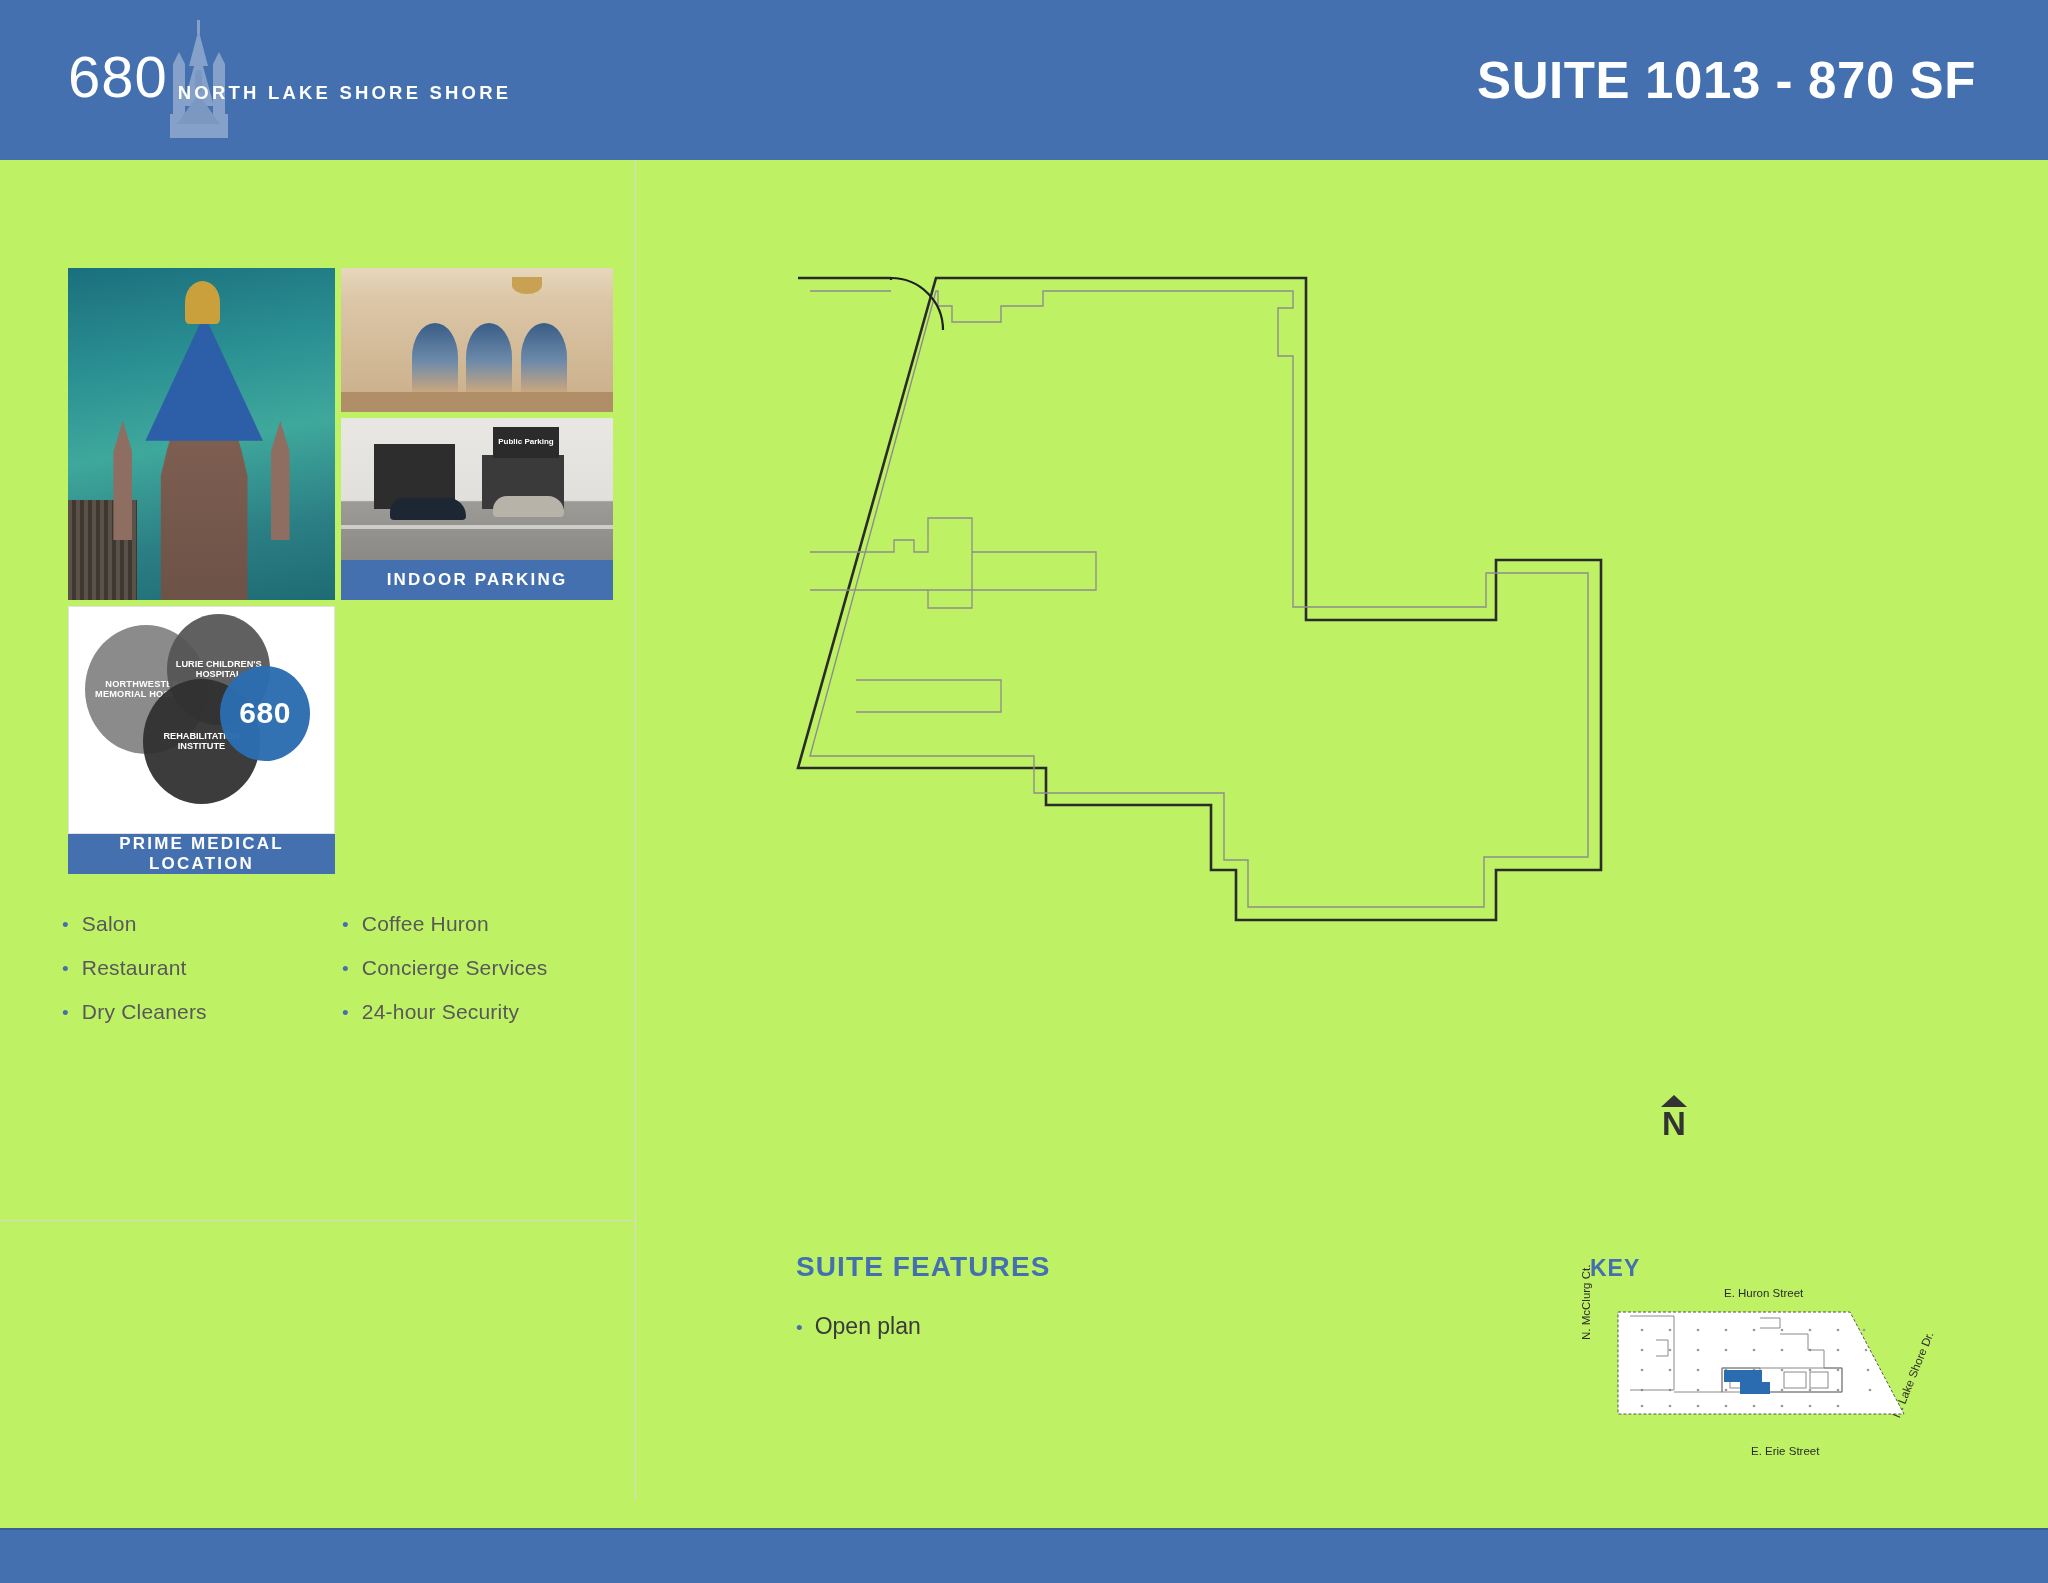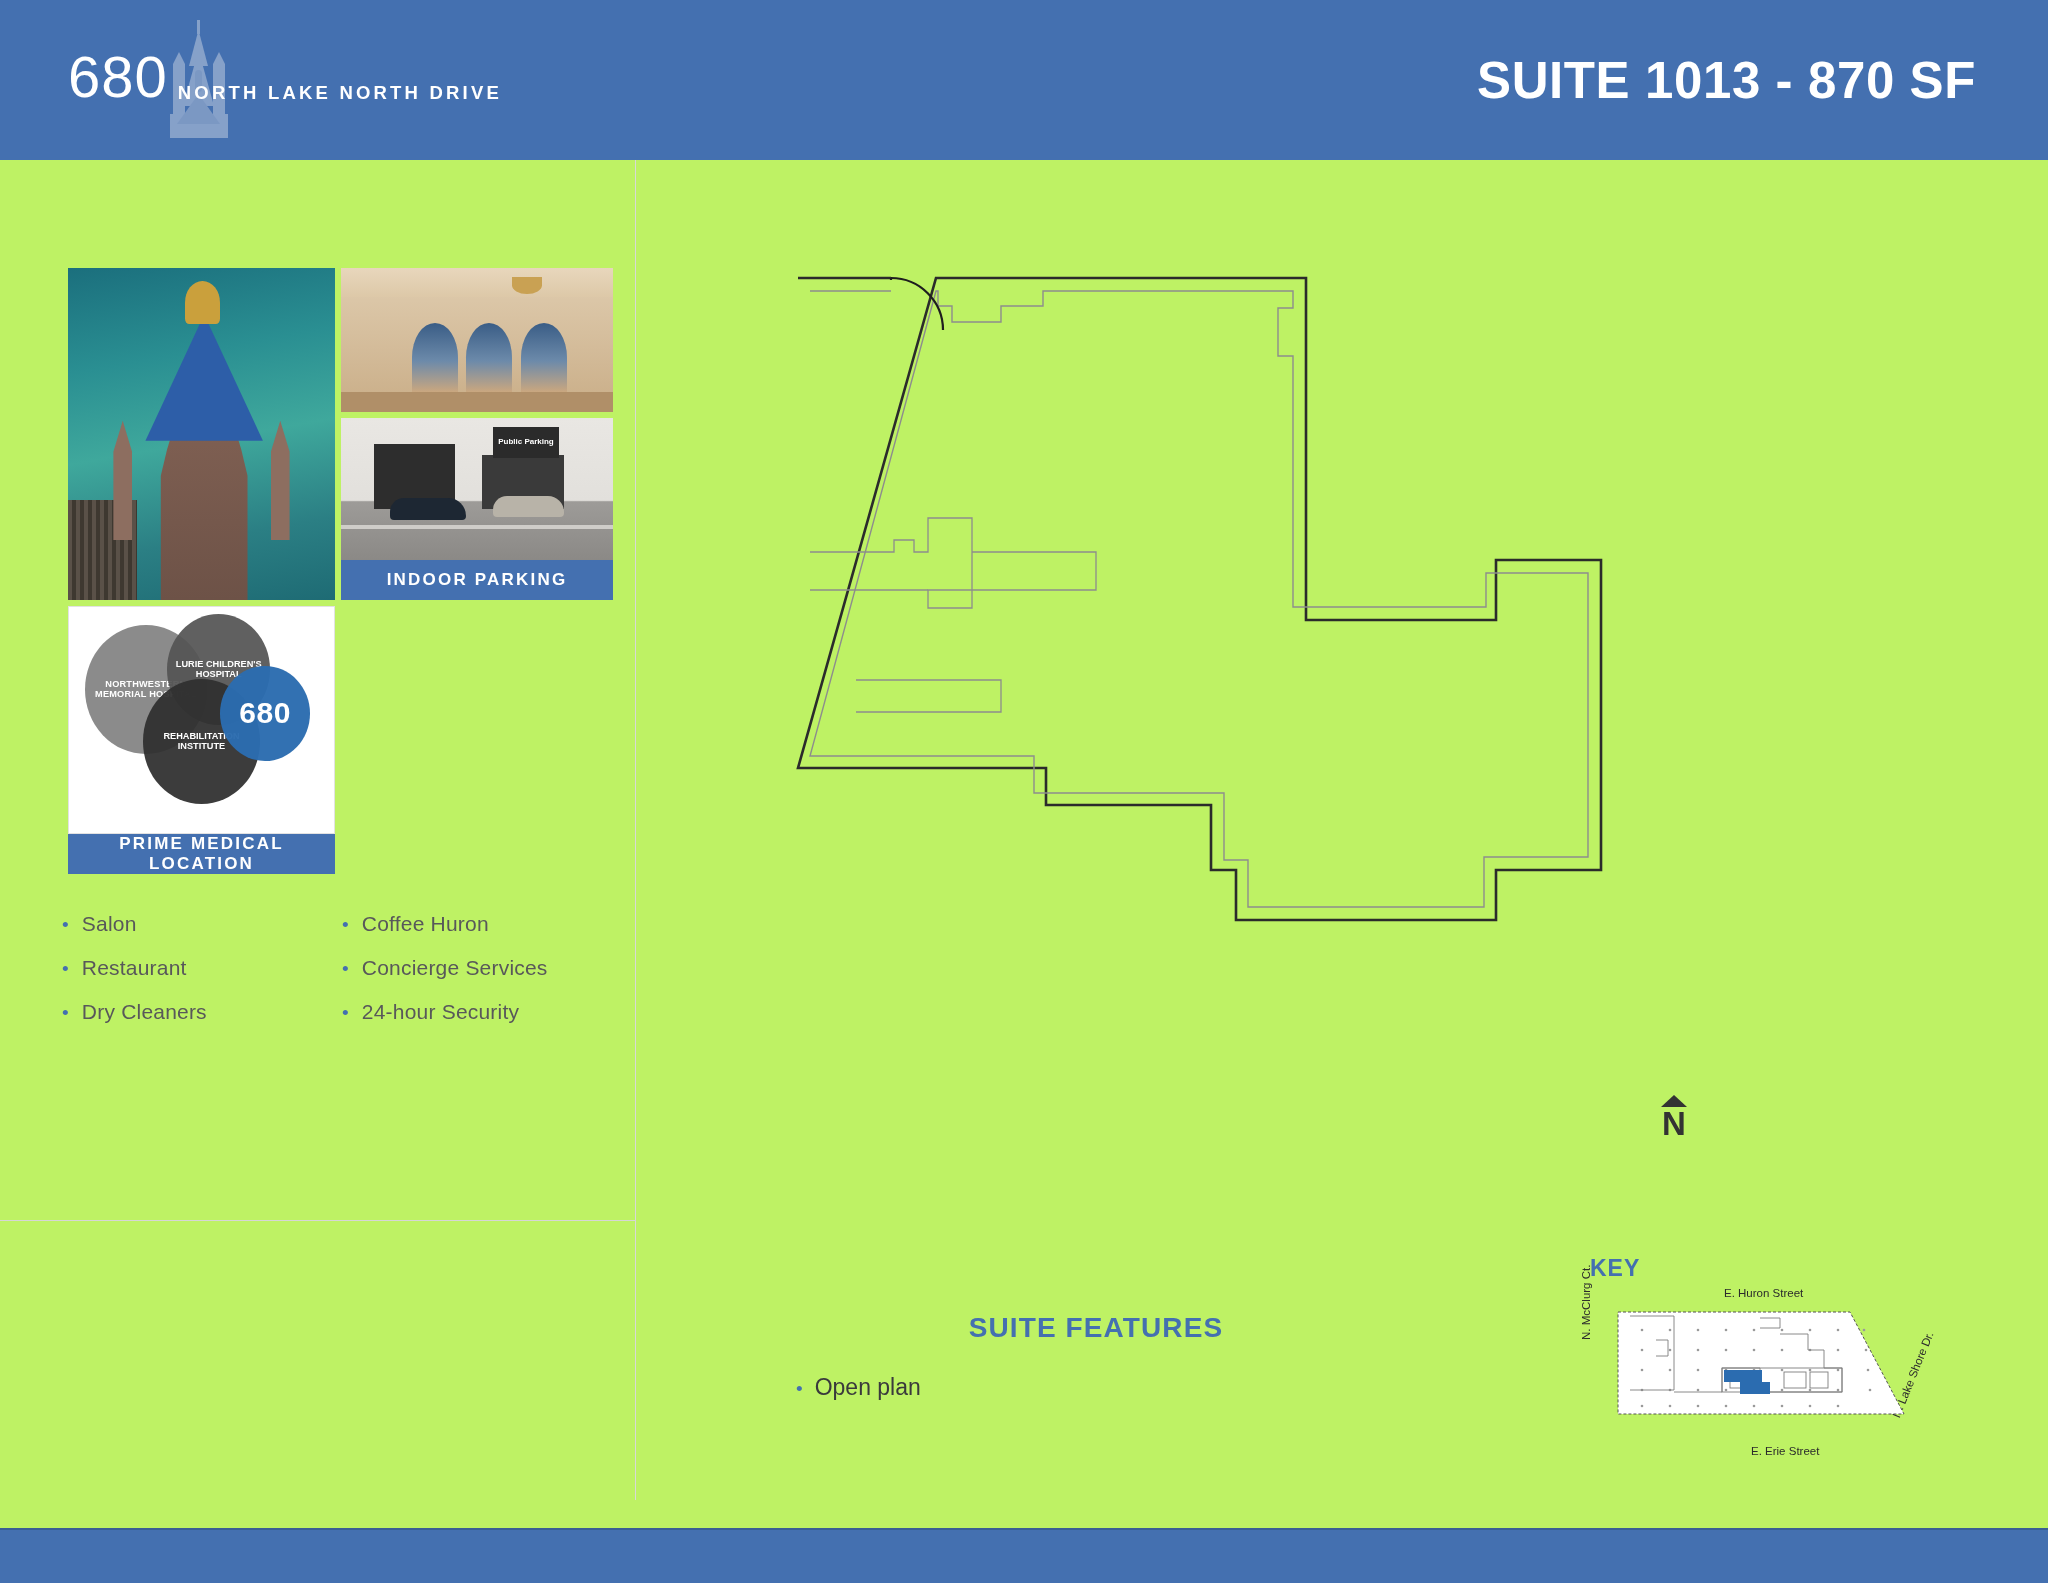--- a/index.html
+++ b/index.html
@@ -160,21 +160,21 @@
   .northmark .ntri {
     position: absolute; left: 50%; top: 0; transform: translateX(-50%);
     width: 0; height: 0; border-left: 13px solid transparent; border-right: 13px solid transparent;
     border-bottom: 12px solid #333333;
   }
   .northmark .nletter {
     position: absolute; left: 50%; top: 12px; transform: translateX(-50%);
     font-size: 33px; font-weight: bold; color: #333333; line-height: 1;
   }
 
-  .features { position: absolute; left: 160px; top: 1152px; width: 600px; text-align: center; }
+  .features { position: absolute; left: 160px; top: 1091px; width: 600px; }
   .features-title {
     color: #4470b0; font-size: 28px; font-weight: bold; letter-spacing: 1.1px; margin-bottom: 30px;
   }
   .features-item { display: flex; align-items: baseline; gap: 12px; font-size: 23px; color: #3a3a3c; }
   .features-dot { color: #4470b0; font-size: 19px; line-height: 1; }
 
   
   .keyblock { position: absolute; left: 1590px; top: 1255px; width: 340px; }
   .key-title { color: #4470b0; font-size: 23px; font-weight: bold; letter-spacing: 1px; }
   .key-map { position: relative; margin-top: 24px; width: 330px; height: 130px; }
@@ -200,21 +200,21 @@
           <rect x="41" y="0" width="3" height="14"></rect>
           <polygon points="42.5,10 52,46 33,46"></polygon>
           <polygon points="42.5,30 58,86 27,86"></polygon>
           <rect x="39" y="50" width="7" height="22" rx="3.5" fill="#a9b9d4"></rect>
           <polygon points="17,44 23,32 29,44 29,98 17,98"></polygon>
           <polygon points="57,44 63,32 69,44 69,98 57,98"></polygon>
           <rect x="14" y="94" width="58" height="24"></rect>
           <polygon points="42.5,74 64,104 21,104" fill="#a9b9d4"></polygon>
         </g>
       </svg>
-      <div class="brand-sub">NORTH LAKE NORTH DRIVE</div>
+      <div class="brand-sub">NORTH LAKE SHORE SHORE</div>
     </div>
     <div class="header-title">SUITE 1013 - 870 SF</div>
   </div>
 
   <div class="vdivider"></div>
   <div class="left-panel">
     <div class="hdivider"></div>
 
     <div class="photo-grid">
 

